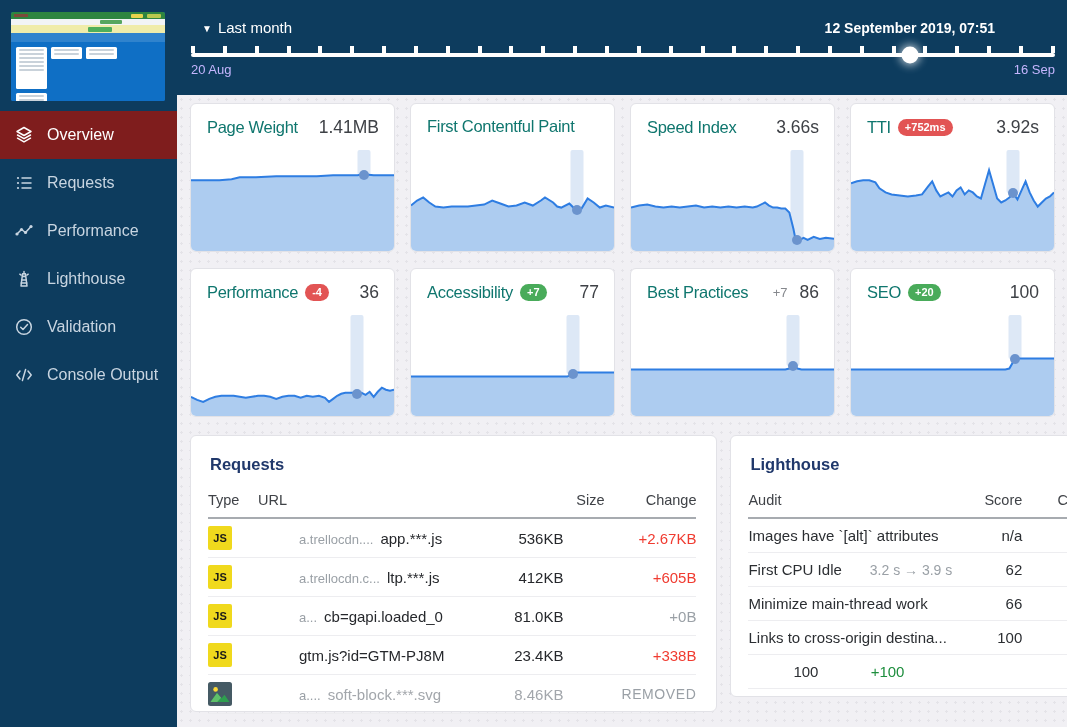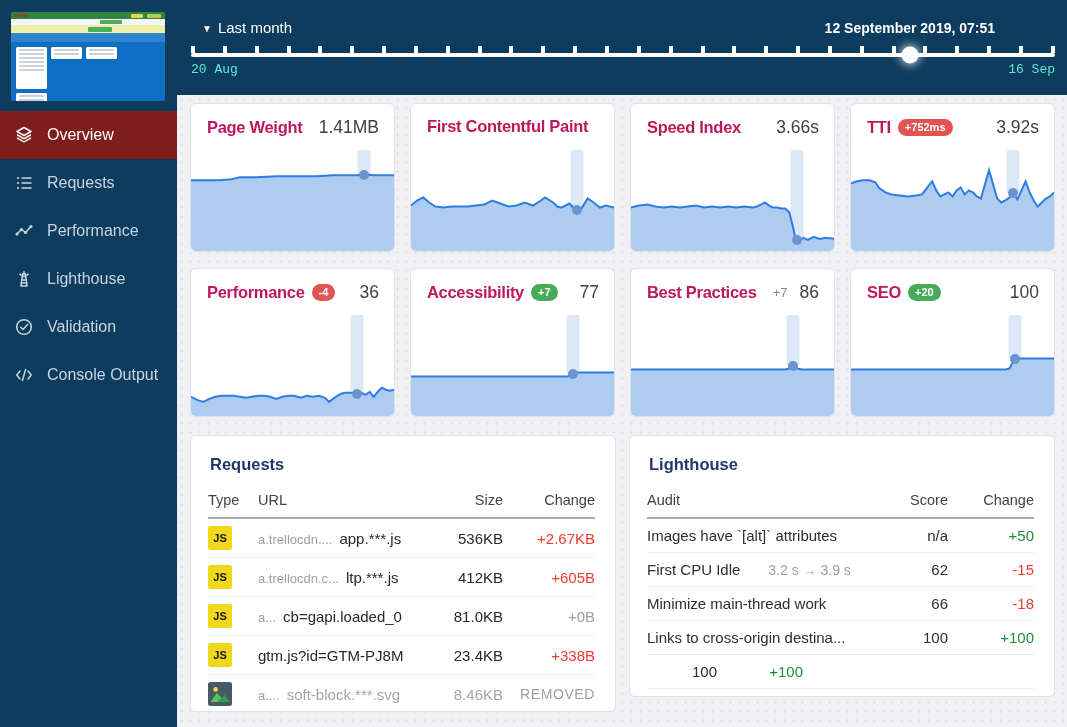--- a/index.html
+++ b/index.html
@@ -32,49 +32,49 @@
   
   .topbar { position:absolute; left:177px; top:0; right:0; height:119px; background:#0d3c5e; }
   .range { position:absolute; left:25px; top:19px; color:#fff; font-size:15px; cursor:pointer; }
   .range .tri { display:inline-block; font-size:10px; margin-right:6px; transform:translateY(-1px); }
   .slider { position:absolute; left:14px; right:12px; top:46px; }
   .sel-date { position:absolute; left:83.2%; top:-26px; transform:translateX(-50%); color:#fff; font-weight:bold; font-size:14px; white-space:nowrap; }
   .ticks { display:flex; justify-content:space-between; height:7px; align-items:flex-end; }
   .tick { width:4px; height:7px; background:#fff; }
   .track { height:4px; background:#fff; border-radius:2px; position:relative; cursor:pointer; }
   .handle { position:absolute; left:83.2%; top:50%; transform:translate(-50%,-50%); width:17px; height:17px; border-radius:50%; background:#fff; box-shadow:0 0 9px 2px rgba(255,255,255,.65); cursor:grab; }
-  .sl-labels { display:flex; justify-content:space-between; color:#5eead4; font-size:13px; margin-top:5px;font-family:Liberation Mono, monospace; }
+  .sl-labels { display:flex; justify-content:space-between; color:#c4b5fd; font-size:13px; margin-top:5px; }
   
   .content { position:absolute; left:177px; top:95px; right:0; bottom:0; padding:8px 12px 0 13px;
     background-color:#f1f0f4;
     background-image:radial-gradient(#e4e3e8 1px, transparent 1.2px);
     background-size:9px 9px; }
   #cards { display:grid; grid-template-columns:repeat(4,1fr); gap:16px 15px; }
   .card { background:#fff; border:1px solid #e2e2e7; border-radius:6px; height:149px; position:relative; overflow:hidden; cursor:pointer; }
   .card-head { display:flex; align-items:center; padding:13px 15px 0 16px; position:relative; z-index:4; }
-  .card-title { color:#be185d; font-weight:bold; font-size:16.5px; letter-spacing:-0.3px; white-space:nowrap; }
+  .card-title { color:#0f766e; font-weight:normal; font-size:16.5px; letter-spacing:-0.3px; white-space:nowrap; }
   .badge { margin-left:7px; background:#e25454; color:#fff; font-size:11px; font-weight:bold; padding:2.5px 7px 3px; border-radius:10px; white-space:nowrap; }
   .badge.g { background:#49ab5a; }
   .plain-badge { margin-left:auto; color:#85888d; font-size:13px; }
   .card-value { margin-left:auto; font-size:17.5px; color:#3e4146; white-space:nowrap; }
   .card-value.after-plain { margin-left:12px; }
   .spark { position:absolute; left:0; right:0; bottom:0; top:46px; }
   .spark svg { position:absolute; left:0; top:0; width:100%; height:100%; z-index:2; }
   .spark .fillpoly { fill:#adccf0; }
   .spark .linepoly { fill:none; stroke:#2e7de2; stroke-width:2; }
   .hl { position:absolute; width:13px; transform:translateX(-50%); top:0; background:#dde8f6; z-index:1; border-radius:2px; }
   .dot { position:absolute; width:10px; height:10px; border-radius:50%; background:#6b93cd; transform:translate(-50%,-50%); z-index:3; }
   
   #panels { display:grid; grid-template-columns:1fr 1fr; gap:13px; margin-top:18px; }
   .panel { background:#fff; border:1px solid #e2e2e7; border-radius:6px; padding:15px 20px 0 17px; }
   .panel.req { height:277px; }
   .panel.lh { height:262px; }
   .panel-title { color:#20386b; font-weight:bold; font-size:16.5px; margin:4px 0 10px 2px; }
   .thead { display:flex; align-items:center; color:#3f4247; font-size:14.5px; padding:8px 0 9px; border-bottom:2px solid #a7abb0; }
-  .trow { display:flex; align-items:center; height:39px; border-bottom:1px solid #ededf0; font-size:15px; color:#26282c; cursor:pointer; }
+  .trow { display:flex; align-items:center; height:39px; border-bottom:1px solid #ededf0; font-size:15px; color:#26282c; cursor:pointer;gap:41px; }
   .lrow { display:flex; align-items:center; height:34px; border-bottom:1px solid #ededf0; font-size:15px; color:#2b2e32; cursor:pointer; }
   .col-type { width:50px; }
   .col-url { flex:1; overflow:hidden; white-space:nowrap; }
   .col-size { width:78px; text-align:right; }
   .col-chg { width:92px; text-align:right; }
   .col-audit { flex:1; display:flex; align-items:center; overflow:hidden; white-space:nowrap; }
   .col-score { width:70px; text-align:right; }
   .col-chg2 { width:86px; text-align:right; }
   .js-ico { width:24px; height:24px; background:#f0d91d; border-radius:2px; display:flex; align-items:center; justify-content:center; font-weight:bold; font-size:11px; color:#191919; }
   .type-ico { display:flex; }

